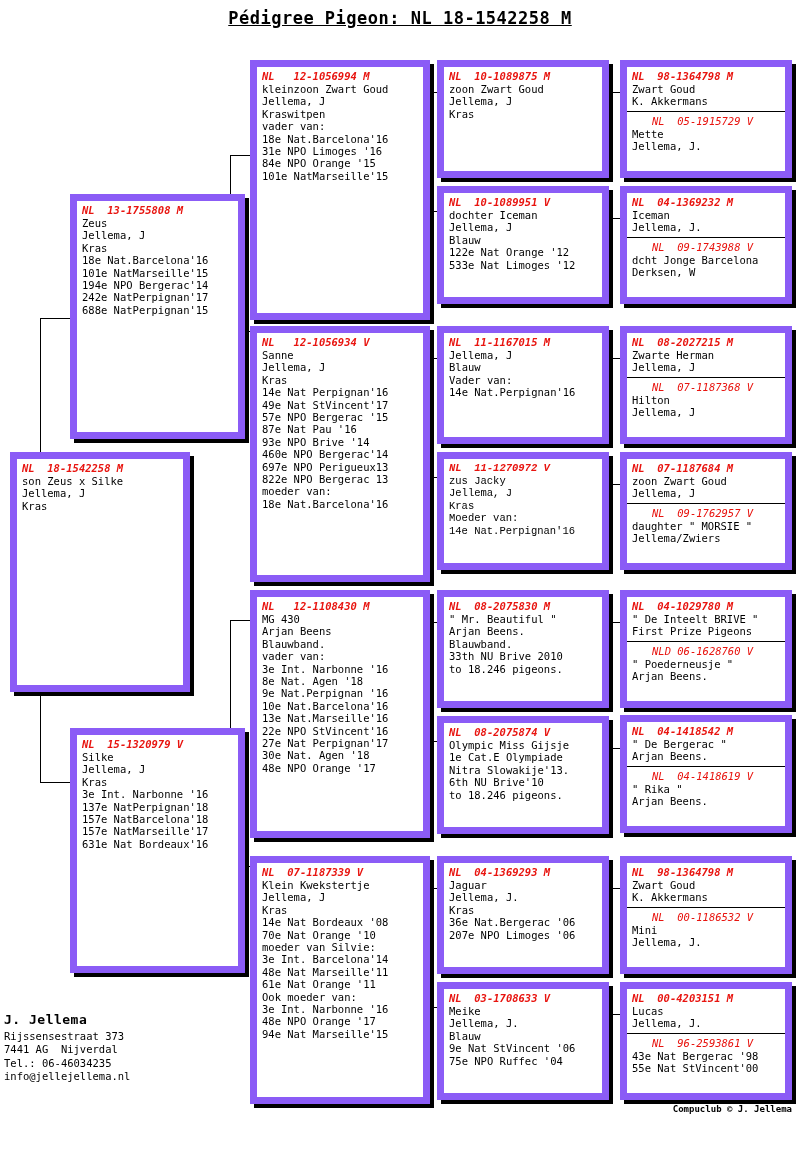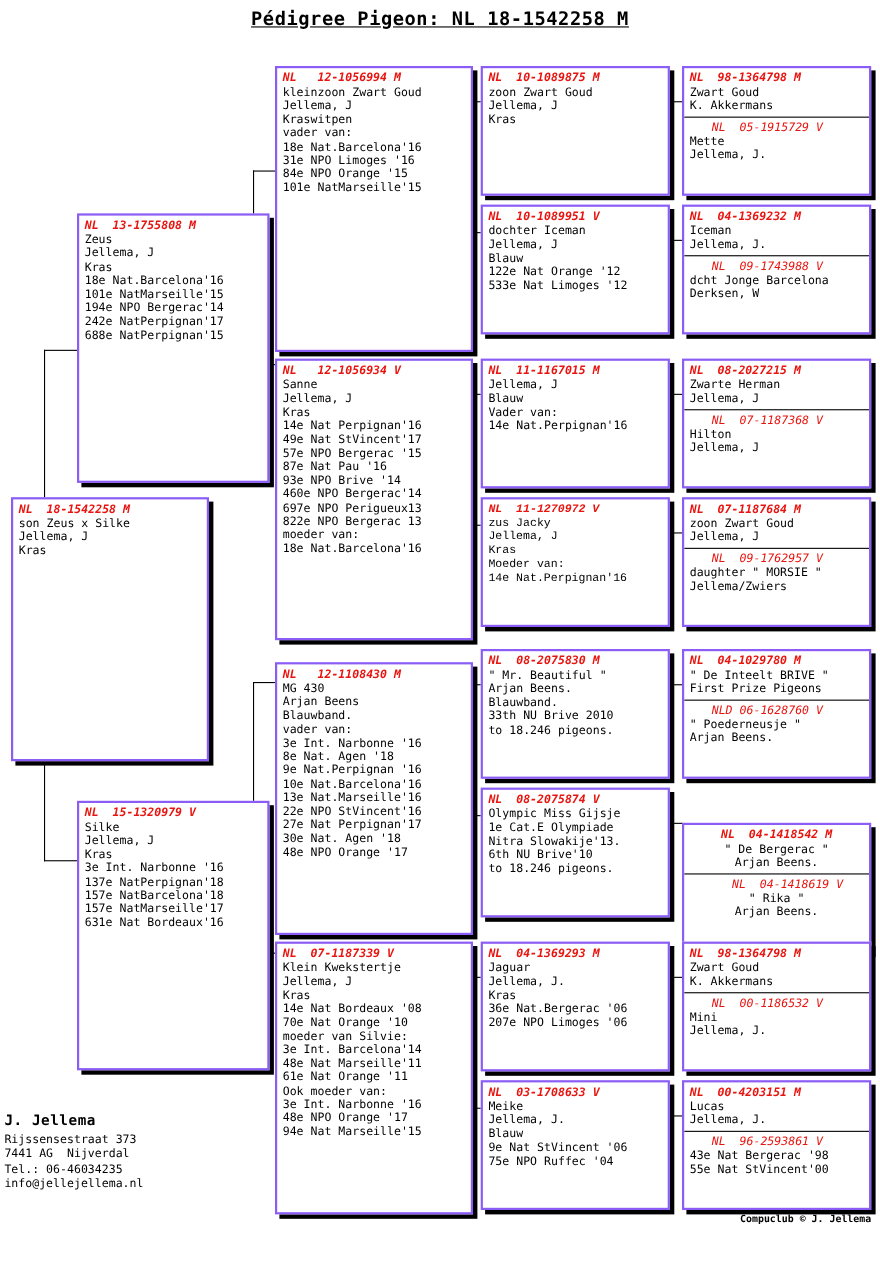--- a/index.html
+++ b/index.html
@@ -14,21 +14,21 @@
     position:absolute;top:8px;left:0;width:800px;
     text-align:center;
     font-family:"DejaVu Sans Mono","Liberation Mono",monospace;
     font-size:17px;font-weight:bold;color:#000;
     letter-spacing:0.5px;
     text-decoration:underline;
   }
   .card{
     position:absolute;
     background:#ffffff;
-    border:2px solid #8b5cf6;
+    border:7px solid #8b5cf6;
     box-shadow:4px 4px 0 0 #000000;
     box-sizing:border-box;
     padding:3px 5px 4px 5px;
     font-size:10.5px;
     line-height:12.4px;
     color:#000;
     overflow:hidden;
   }
   .ring{
     color:#e8140f;
@@ -159,21 +159,21 @@
   <div class="line">57e NPO Bergerac '15</div>
   <div class="line">87e Nat Pau '16</div>
   <div class="line">93e NPO Brive '14</div>
   <div class="line">460e NPO Bergerac'14</div>
   <div class="line">697e NPO Perigueux13</div>
   <div class="line">822e NPO Bergerac 13</div>
   <div class="line">moeder van:</div>
   <div class="line">18e Nat.Barcelona'16</div>
 </div>
 
-<div class="card" style="left:250px;top:590px;width:180px;height:248px;margin-top:12px;">
+<div class="card" style="left:250px;top:590px;width:180px;height:248px;">
   <span class="ring">NL   12-1108430 M</span>
   <div class="line">MG 430</div>
   <div class="line">Arjan Beens</div>
   <div class="line">Blauwband.</div>
   <div class="line">vader van:</div>
   <div class="line">3e Int. Narbonne '16</div>
   <div class="line">8e Nat. Agen '18</div>
   <div class="line">9e Nat.Perpignan '16</div>
   <div class="line">10e Nat.Barcelona'16</div>
   <div class="line">13e Nat.Marseille'16</div>
@@ -312,21 +312,21 @@
 <div class="card" style="left:620px;top:590px;width:172px;height:118px;">
   <span class="ring">NL  04-1029780 M</span>
   <div class="line">" De Inteelt BRIVE "</div>
   <div class="line">First Prize Pigeons</div>
   <div class="sep"></div>
   <span class="ring2">NLD 06-1628760 V</span>
   <div class="line">" Poederneusje "</div>
   <div class="line">Arjan Beens.</div>
 </div>
 
-<div class="card" style="left:620px;top:748px;width:172px;height:118px;text-align:center;">
+<div class="card" style="left:620px;top:715px;width:172px;height:118px;">
   <span class="ring">NL  04-1418542 M</span>
   <div class="line">" De Bergerac "</div>
   <div class="line">Arjan Beens.</div>
   <div class="sep"></div>
   <span class="ring2">NL  04-1418619 V</span>
   <div class="line">" Rika "</div>
   <div class="line">Arjan Beens.</div>
 </div>
 
 <div class="card" style="left:620px;top:856px;width:172px;height:118px;">

